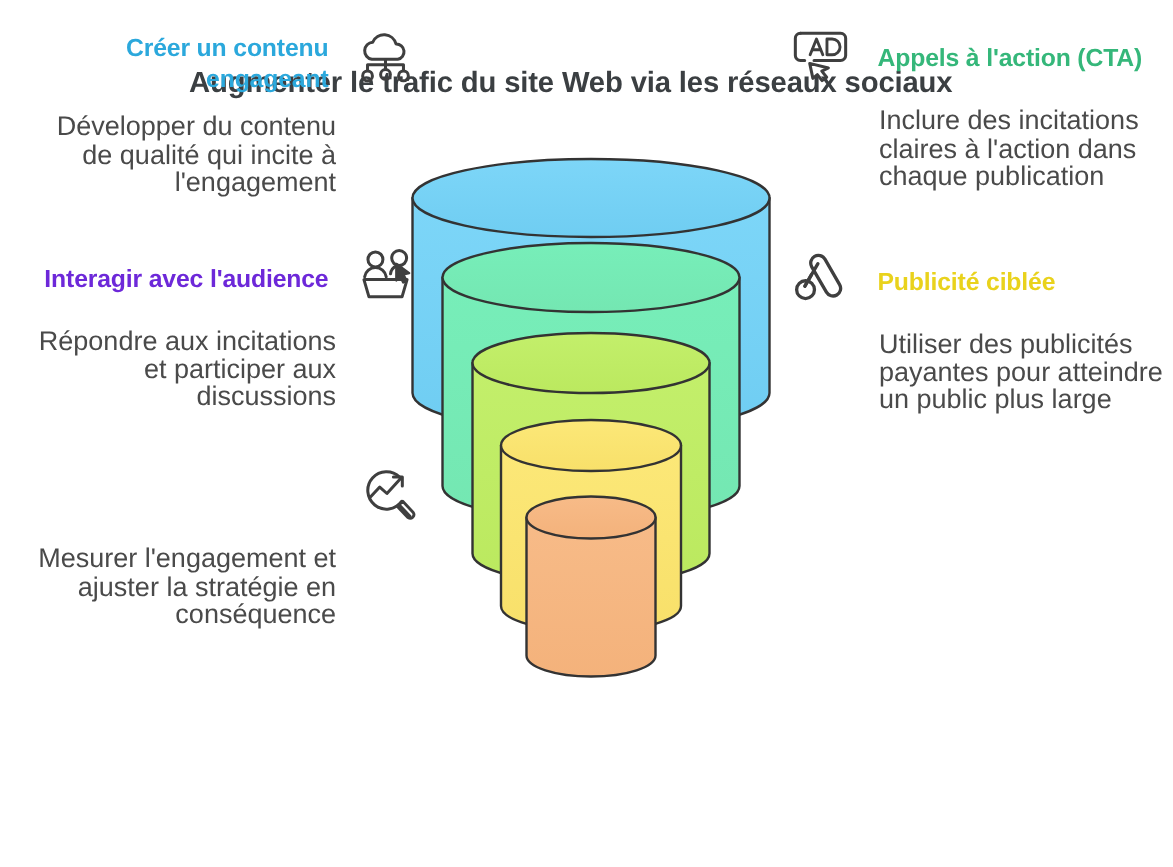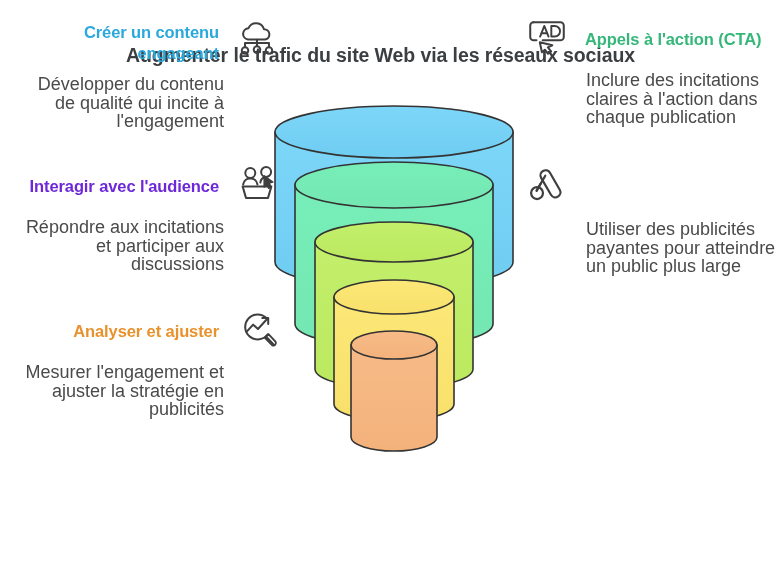--- a/index.html
+++ b/index.html
@@ -194,33 +194,32 @@
           </svg>
         </span>
       </div>
       <div class="body-wrap">
         <div class="body">Répondre aux incitations et participer aux discussions</div>
       </div>
     </div>
 
     <div class="block left" id="blk-analyse">
       <div class="head-row">
-        <div class="heading" style="color:#E8922E">Analyser et ajuster</div>
         <span class="icon">
           <svg viewBox="0 0 48 48" fill="none" stroke="#3f3f3f" stroke-width="2.1" stroke-linecap="round" stroke-linejoin="round">
             <path d="M33.8 12.6a13 13 0 1 0 1.4 16.9"></path>
             <path d="M13.5 26.5l6.5-7 5 4.5 10-11"></path>
             <path d="M29.5 12.5h6.2v6.2"></path>
             <path d="M33.4 31.8l7.6 8.1"></path>
             <path d="M36 29.4l7.3 7.8a2.6 2.6 0 0 1-3.6 3.6l-7.4-7.7z" stroke-width="2"></path>
           </svg>
         </span>
       </div>
       <div class="body-wrap">
-        <div class="body">Mesurer l'engagement et ajuster la stratégie en publicités</div>
+        <div class="body">Mesurer l'engagement et ajuster la stratégie en conséquence</div>
       </div>
     </div>
 
   </div>
 
   <div class="col" id="col-right">
 
     <div class="block right" id="blk-cta">
       <div class="head-row">
         <span class="icon">
@@ -243,20 +242,21 @@
     <div class="block right" id="blk-ads">
       <div class="head-row">
         <span class="icon">
           <svg viewBox="0 0 48 48" fill="none" stroke="#3f3f3f" stroke-width="2.3" stroke-linecap="round" stroke-linejoin="round">
             <rect x="22.3" y="6.2" width="10.6" height="31" rx="5.3" transform="rotate(-30 27.6 21.7)"></rect>
             <path d="M22.2 13.3 13.1 29.1"></path>
             <path d="M17.6 21.1 13.2 28.7"></path>
             <circle cx="13.6" cy="31.4" r="6.2"></circle>
           </svg>
         </span>
+        <div class="heading" style="color:#E9D21C">Publicité ciblée</div>
       </div>
       <div class="body-wrap">
         <div class="body">Utiliser des publicités payantes pour atteindre un public plus large</div>
       </div>
     </div>
 
   </div>
 
 </div>
 

